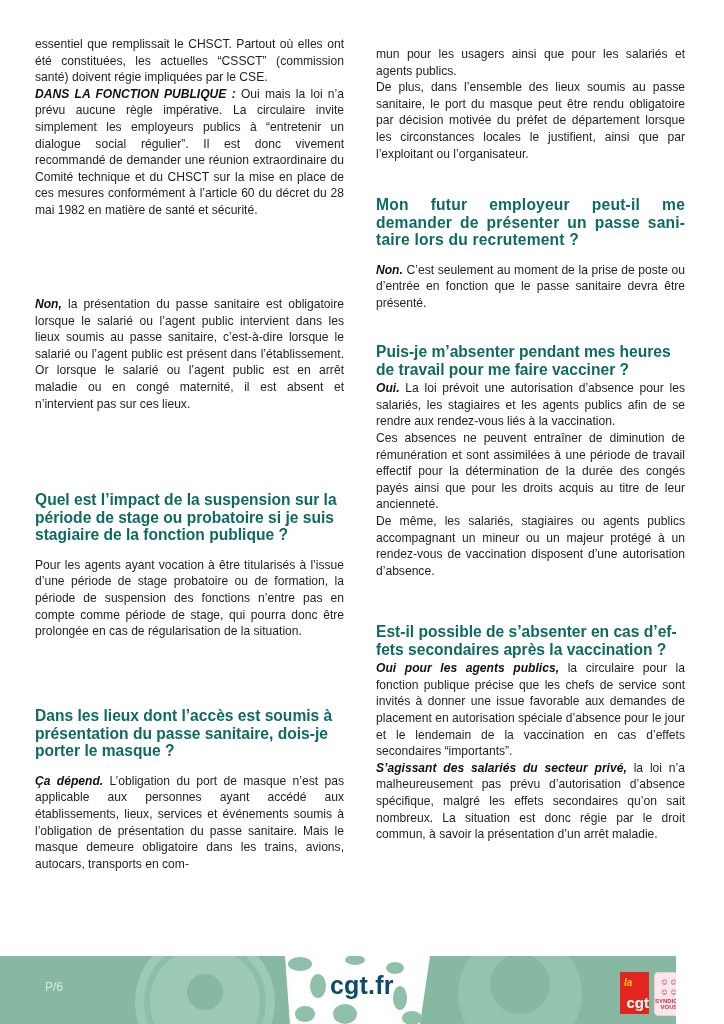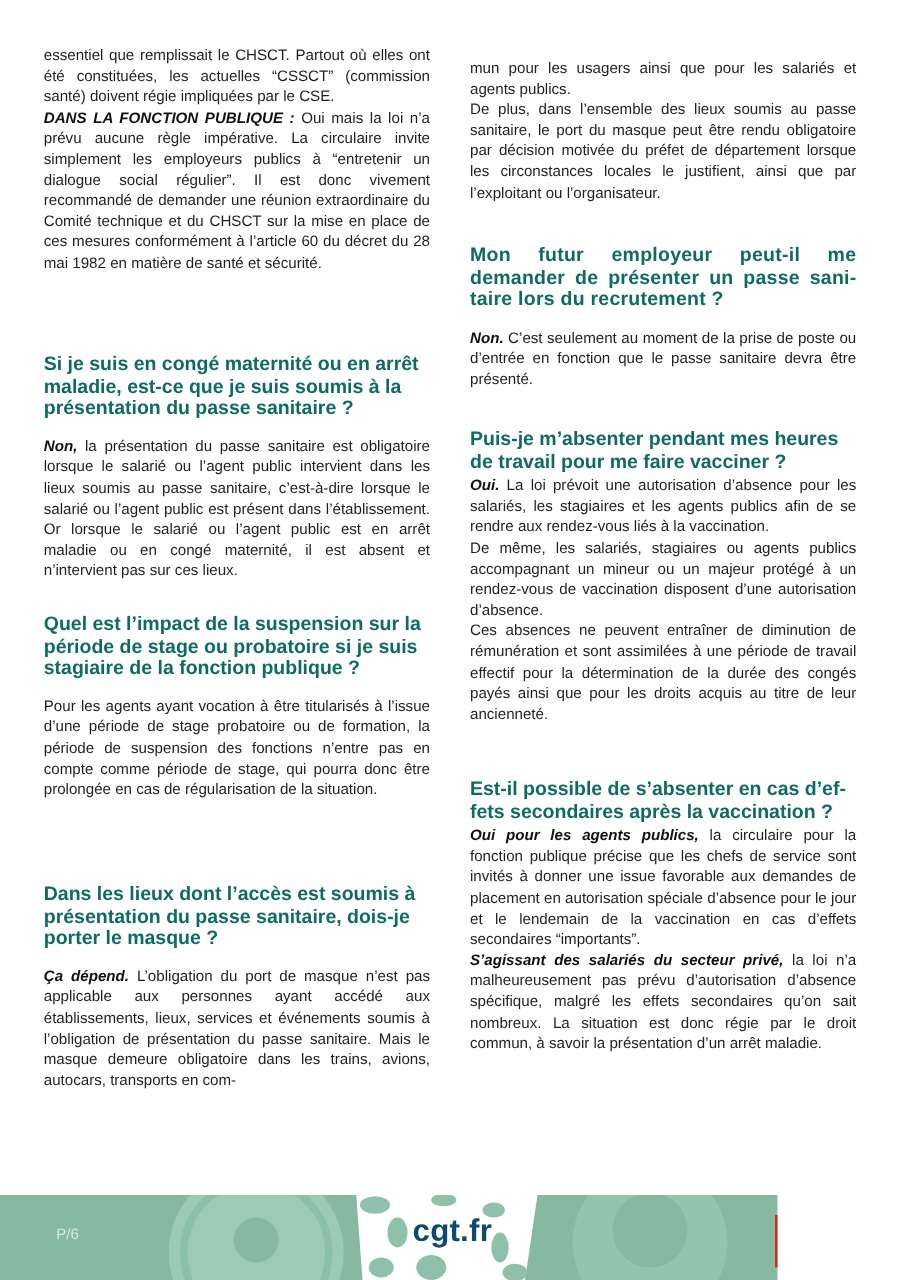--- a/index.html
+++ b/index.html
@@ -6,21 +6,21 @@
   body { width: 724px; height: 1024px; position: relative; background: #ffffff; overflow: hidden;
          font-family: "Liberation Sans", "DejaVu Sans", sans-serif; color: #1f1f1f; }
   .col { position: absolute; top: 0; width: 309px; }
   .col-left { left: 35px; }
   .col-right { left: 376px; }
   .block { position: absolute; left: 0; width: 309px; }
   p { margin: 0; font-size: 12.1px; line-height: 16.6px; text-align: justify; hyphens: manual; }
   h2 { margin: 0; font-size: 15.6px; line-height: 17.6px; font-weight: bold; color: #0e6b61; }
   h2.spread { letter-spacing: 0.2px; }
   b { font-weight: bold; color: #111; font-style: italic; }
-  .footer { position: absolute; left: 0; top: 956px; width: 622px; height: 68px; background: #86b8a2; overflow: hidden; }
+  .footer { position: absolute; left: 0; top: 956px; width: 676px; height: 68px; background: #86b8a2; overflow: hidden; }
   .page-num { position: absolute; left: 45px; top: 24px; font-size: 12px; color: #d6e9df; }
   .site { position: absolute; left: 330px; top: 15px; font-size: 25px; font-weight: bold; color: #0c4a6e; letter-spacing: 0.2px; }
   .logo-cgt { position: absolute; left: 620px; top: 16px; width: 29px; height: 42px; background: #e2261f; color: #fff;
               font-weight: bold; font-size: 15px; text-align: right; line-height: 1; }
   .logo-cgt .la { position: absolute; left: 4px; top: 6px; font-size: 10px; color: #f7c414; font-style: italic; }
   .logo-cgt .txt { position: absolute; left: 0; right: 0; bottom: 4px; margin-top: 12px; }
   .logo-synd { position: absolute; left: 654px; top: 16px; width: 28px; height: 42px; background: #fbe8ec; border-radius: 4px;
                border: 1px solid #f3c9d3; font-size: 6px; color: #d12b4f; text-align: center; }
   .logo-synd .faces { margin-top: 4px; font-size: 9px; line-height: 10px; color: #c2283f; }
   .logo-synd .lbl { position: absolute; bottom: 5px; left: 0; right: 0; font-weight: bold; }
@@ -28,21 +28,20 @@
 </head>
 <body>
 
 <div class="col col-left">
   <div class="block" style="top:36px">
     <p>essentiel que remplissait le CHSCT. Partout où elles ont été constituées, les actuelles “CSSCT” (commis­sion santé) doivent régie impliquées par le CSE.</p>
     <p><b>DANS LA FONCTION PUBLIQUE :</b><span> Oui mais la loi n’a prévu aucune règle impérative. La circulaire invite simplement les employeurs publics à “entretenir un dialogue social régulier”. Il est donc vivement recommandé de demander une réunion extraordi­naire du Comité technique et du CHSCT sur la mise en place de ces mesures conformément à l’article 60 du décret du 28 mai 1982 en matière de santé et sécurité.</span></p>
   </div>
 
   <div class="block" style="top:283px">
-    <h2>Si je suis en congé maternité ou en arrêt maladie, est-ce que je suis soumis à la présentation du passe sanitaire ?</h2>
     <p style="margin-top:13px"><b>Non,</b><span> la présentation du passe sanitaire est obliga­toire lorsque le salarié ou l’agent public intervient dans les lieux soumis au passe sanitaire, c’est-à-dire lorsque le salarié ou l’agent public est présent dans l’établissement. Or lorsque le salarié ou l’agent public est en arrêt maladie ou en congé maternité, il est absent et n’intervient pas sur ces lieux.</span></p>
   </div>
 
   <div class="block" style="top:491px">
     <h2>Quel est l’impact de la suspension sur la période de stage ou probatoire si je suis stagiaire de la fonction publique ?</h2>
     <p style="margin-top:13px"><span>Pour les agents ayant vocation à être titularisés à l’issue d’une période de stage probatoire ou de formation, la période de suspension des fonctions n’entre pas en compte comme période de stage, qui pourra donc être prolongée en cas de régulari­sation de la situation.</span></p>
   </div>
 
   <div class="block" style="top:707px">
     <h2>Dans les lieux dont l’accès est soumis à présentation du passe sanitaire, dois-je porter le masque ?</h2>
@@ -57,22 +56,22 @@
   </div>
 
   <div class="block" style="top:196px">
     <h2 class="spread" style="text-align:justify">Mon futur employeur peut-il me demander de présenter un passe sani­taire lors du recrutement ?</h2>
     <p style="margin-top:13px"><b>Non.</b><span> C’est seulement au moment de la prise de poste ou d’entrée en fonction que le passe sani­taire devra être présenté.</span></p>
   </div>
 
   <div class="block" style="top:343px">
     <h2>Puis-je m’absenter pendant mes heures de travail pour me faire vacciner ?</h2>
     <p style="margin-top:2px"><b>Oui.</b><span> La loi prévoit une autorisation d’absence pour les salariés, les stagiaires et les agents publics afin de se rendre aux rendez-vous liés à la vaccination.</span></p>
+    <p>Ces absences ne peuvent entraîner de diminution de rémunération et sont assimilées à une période de travail effectif pour la détermination de la durée des congés payés ainsi que pour les droits acquis au titre de leur ancienneté.</p>
     <p>De même, les salariés, stagiaires ou agents publics accompagnant un mineur ou un majeur protégé à un rendez-vous de vaccination disposent d’une autorisation d’absence.</p>
-    <p>Ces absences ne peuvent entraîner de diminution de rémunération et sont assimilées à une période de travail effectif pour la détermination de la durée des congés payés ainsi que pour les droits acquis au titre de leur ancienneté.</p>
   </div>
 
   <div class="block" style="top:623px">
     <h2>Est-il possible de s’absenter en cas d’ef­fets secondaires après la vaccination ?</h2>
     <p style="margin-top:2px"><b>Oui pour les agents publics,</b><span> la circulaire pour la fonction publique précise que les chefs de ser­vice sont invités à donner une issue favorable aux demandes de placement en autorisation spéciale d’absence pour le jour et le lendemain de la vac­cination en cas d’effets secondaires “importants”.</span></p>
     <p><b>S’agissant des salariés du secteur privé,</b><span> la loi n’a malheureusement pas prévu d’autorisation d’absence spécifique, malgré les effets secondaires qu’on sait nombreux. La situation est donc régie par le droit commun, à savoir la présentation d’un arrêt maladie.</span></p>
   </div>
 </div>
 
 <div class="footer">

